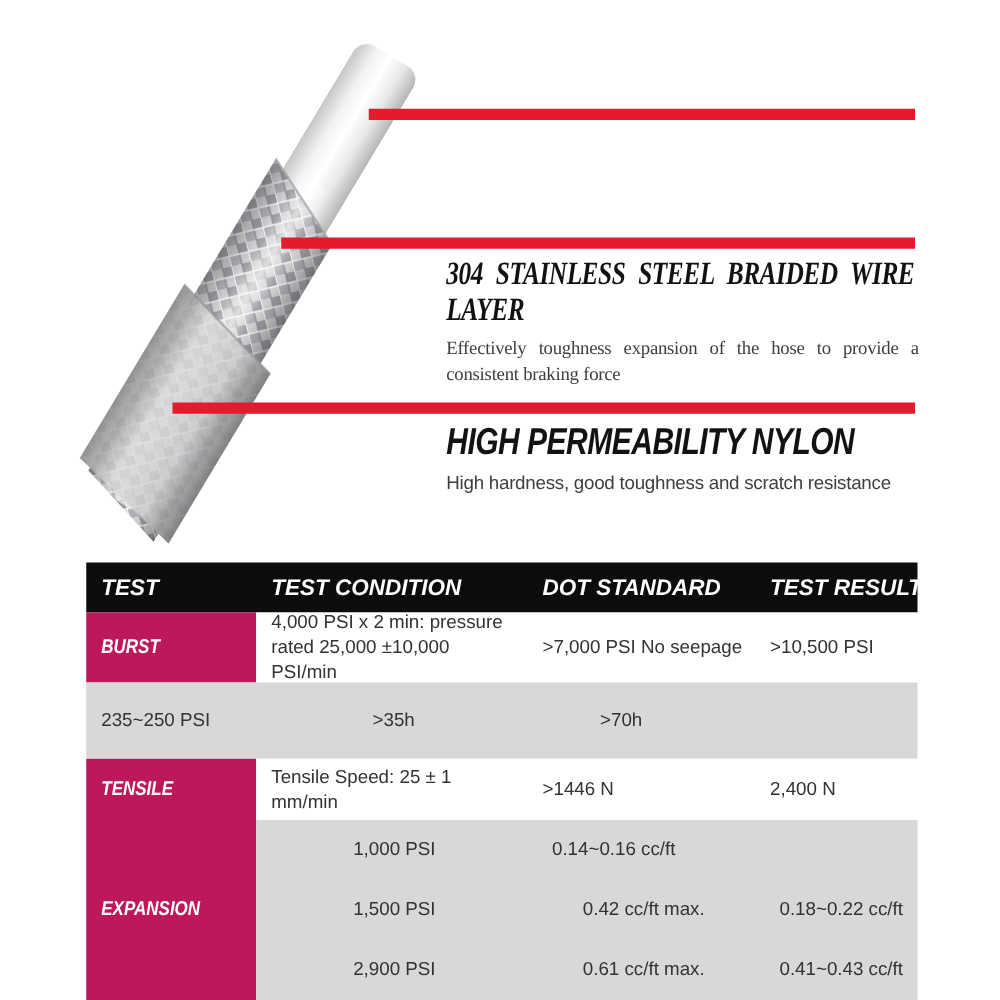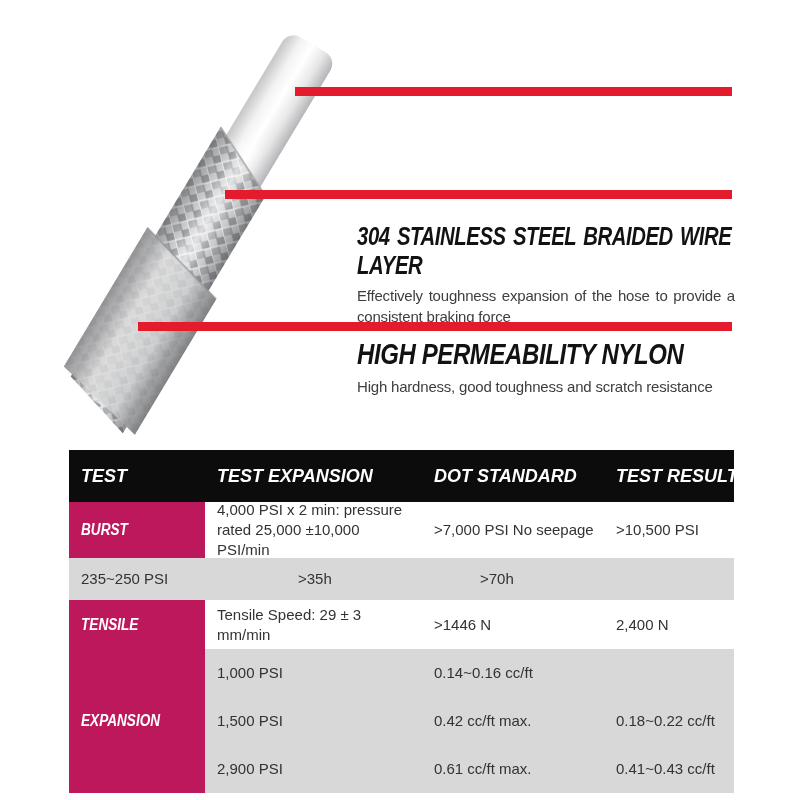--- a/index.html
+++ b/index.html
@@ -11,58 +11,58 @@
   .leader.l1{left:295px;top:87px;width:437px;}
   .leader.l2{left:225px;top:190px;width:507px;}
   .leader.l3{left:138px;top:322px;width:594px;}
 
   
   .hose-svg{position:absolute;left:40px;top:5px;width:320px;height:440px;z-index:1;}
 
   
   .callout{position:absolute;left:357px;width:378px;z-index:4;}
   .callout.c1{top:101px;}
-  .callout.c2{top:222px;}
+  .callout.c2{top:205px;font-family:Liberation Serif, serif;}
   .callout.c3{top:338px;}
   .callout h2{
     margin:0;color:#121212;font-weight:bold;font-style:italic;
     font-size:30px;line-height:1.05;letter-spacing:-0.5px;
     transform:scaleX(0.80);transform-origin:0 0;white-space:nowrap;
   }
   .callout.c2 h2{
     width:480px;font-size:26px;line-height:1.1;text-align:justify;
     transform:scaleX(0.78);white-space:normal;
   }
   .callout p{
     margin:7px 0 0 0;color:#3e3e3e;font-size:15px;line-height:1.38;
     letter-spacing:-0.2px;
   }
   .callout.c2 p{text-align:justify;}
 
   
   .spec-table{position:absolute;left:69px;top:450px;width:665px;z-index:4;}
-  .t-header{display:flex;background:#0c0c0c;height:52px;align-items:center;}
+  .t-header{display:flex;background:#0c0c0c;height:40px;align-items:center;}
   .t-header .hc{color:#ffffff;font-weight:bold;font-style:italic;font-size:18px;
     letter-spacing:0;transform:scaleX(0.86);transform-origin:0 50%;white-space:nowrap;}
   .cw1{width:136px;box-sizing:border-box;padding-left:12px;flex:none;}
   .cw2{width:217px;box-sizing:border-box;padding-left:12px;padding-right:8px;flex:none;}
   .cw3{width:182px;box-sizing:border-box;padding-left:12px;padding-right:8px;flex:none;}
   .cw4{width:130px;box-sizing:border-box;padding-left:12px;padding-right:4px;flex:none;}
 
   .t-group{display:flex;}
   .t-label{width:136px;flex:none;background:#be185d;display:flex;align-items:center;
     box-sizing:border-box;padding-left:12px;}
   .t-label span{color:#ffffff;font-weight:bold;font-style:italic;font-size:16px;
     transform:scaleX(0.85);transform-origin:0 50%;white-space:nowrap;display:inline-block;}
   .t-rows{flex:1;display:flex;flex-direction:column;}
   .t-row{display:flex;align-items:center;}
   .t-row .cell{color:#333333;font-size:15px;line-height:1.33;}
   .bg-white .t-row{background:#ffffff;}
   .bg-gray .t-row{background:#d8d8d8;}
-  .h52{height:56px;} .h47{height:42px;} .h49{height:49px;} .h48{height:48px;}
+  .h52{height:56px;} .h47{height:61px;} .h49{height:49px;} .h48{height:48px;text-align:center;}
 </style>
 </head>
 <body>
 
 <div class="page">
 
   <svg class="hose-svg" viewBox="0 0 320 440" aria-hidden="true">
     <defs>
       <linearGradient id="tubeGrad" x1="0" y1="0" x2="1" y2="0">
         <stop offset="0" stop-color="#c6c6c7"></stop>
@@ -122,21 +122,21 @@
     <p>Effectively toughness expansion of the hose to provide a consistent braking force</p>
   </div>
   <div class="callout c3">
     <h2>HIGH PERMEABILITY NYLON</h2>
     <p>High hardness, good toughness and scratch resistance</p>
   </div>
 
   <div class="spec-table">
     <div class="t-header">
       <div class="cw1"><span class="hc">TEST</span></div>
-      <div class="cw2"><span class="hc">TEST EXPANSION</span></div>
+      <div class="cw2"><span class="hc">TEST CONDITION</span></div>
       <div class="cw3"><span class="hc">DOT STANDARD</span></div>
       <div class="cw4"><span class="hc">TEST RESULTS</span></div>
     </div>
 
     <div class="t-group bg-white">
       <div class="t-label">
           <span>BURST</span>
         </div>
       <div class="t-rows">
         <div class="t-row h52">
@@ -156,21 +156,21 @@
         </div>
       </div>
     </div>
 
     <div class="t-group bg-white">
       <div class="t-label">
           <span>TENSILE</span>
         </div>
       <div class="t-rows">
         <div class="t-row h49">
-          <div class="cell cw2">Tensile Speed: 29 ± 3 mm/min</div>
+          <div class="cell cw2">Tensile Speed: 25 ± 1 mm/min</div>
           <div class="cell cw3">&gt;1446 N</div>
           <div class="cell cw4">2,400 N</div>
         </div>
       </div>
     </div>
 
     <div class="t-group bg-gray">
       <div class="t-label">
           <span>EXPANSION</span>
         </div>

